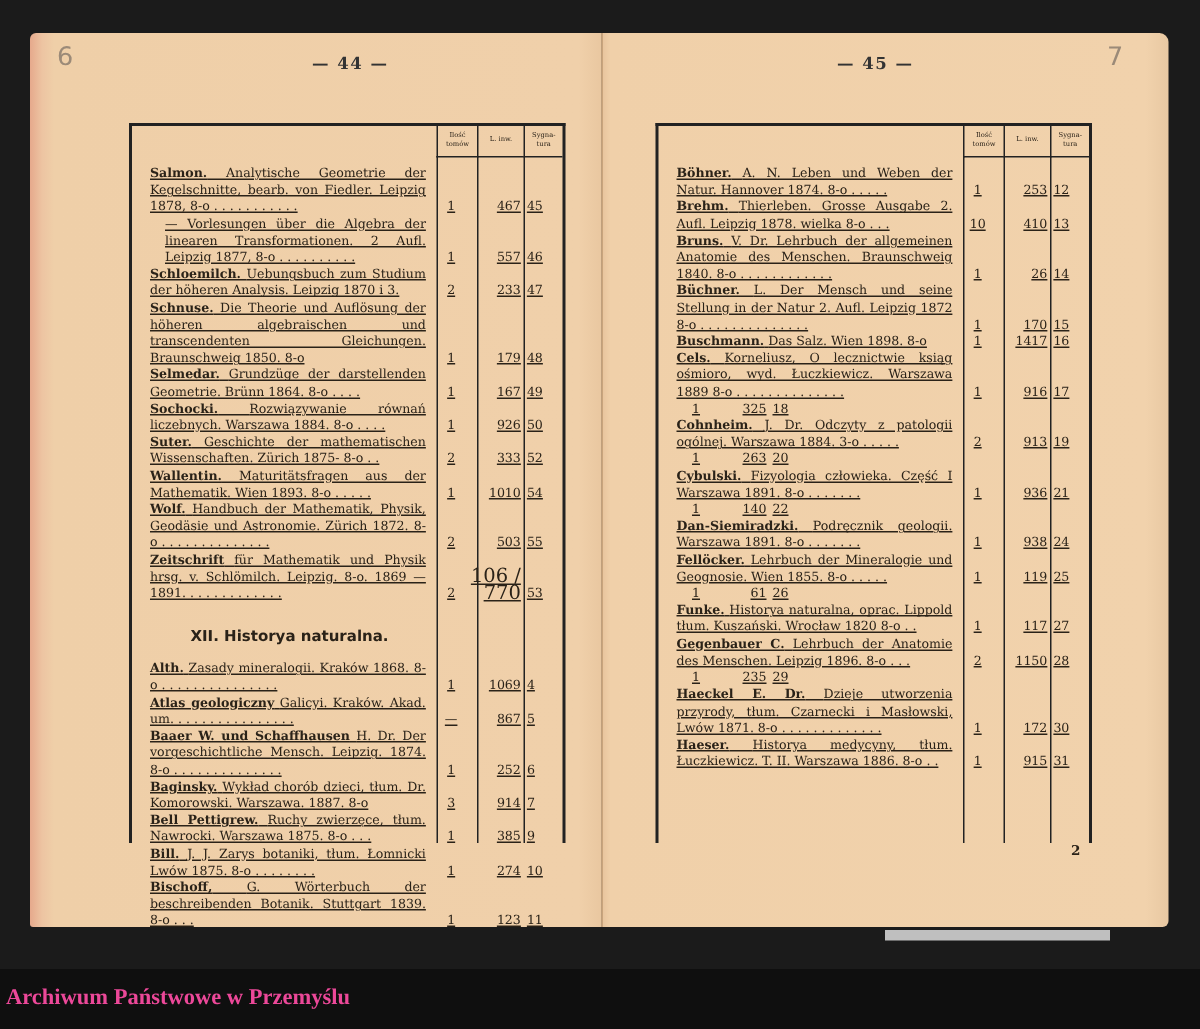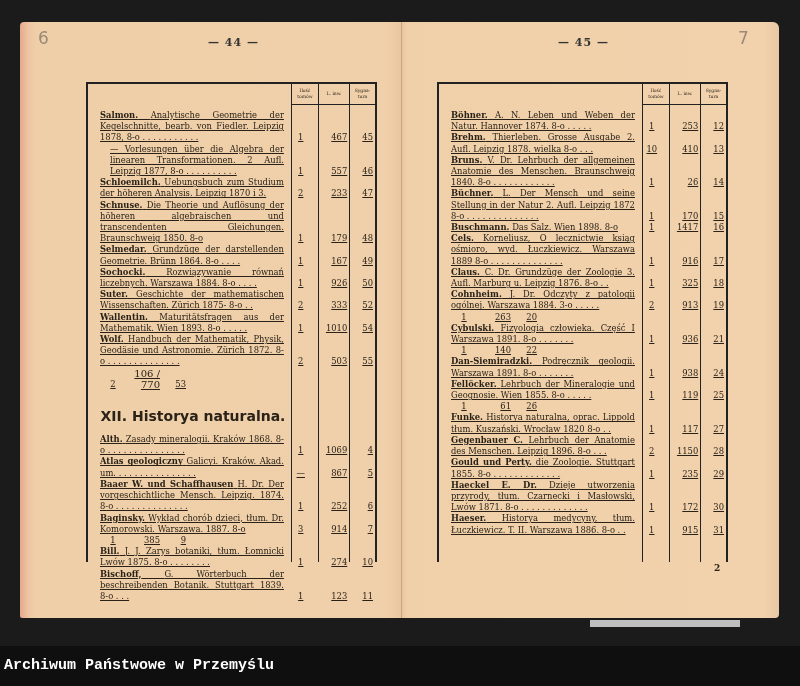--- a/index.html
+++ b/index.html
@@ -24,27 +24,27 @@
   .tbl.r { left:437px; width:287px; height:478px; }
   .colhead { position:absolute; top:0; height:20px; border-left:1.5px solid #222; border-bottom:1.5px solid #222;
     font-size:4.5px; line-height:6px; text-align:center; display:flex; align-items:center; justify-content:center; }
   .colline { position:absolute; top:20px; bottom:0; width:0; border-left:1.5px solid #222; }
   .rows { position:absolute; left:12px; top:26px; width:273px; }
   .row { display:flex; font-size:8.4px; line-height:11.2px;text-decoration:underline; }
   .row .txt { width:186px; padding-right:4px; text-align:justify; }
   .row .txt b { font-family:"DejaVu Serif", serif; font-weight:bold; }
   .row .n { width:26px; text-align:center; align-self:flex-end; }
   .row .inv { width:34px; text-align:right; align-self:flex-end; padding-right:4px; }
-  .row .sig { width:22px; text-align:right; align-self:flex-end; }
+  .row .sig { width:22px; text-align:left; align-self:flex-end; }
   .indent { display:block; padding-left:10px; }
-  .section { font-family:"DejaVu Sans", sans-serif; font-weight:bold; font-size:14px; text-align:center;
+  .section { font-family:"DejaVu Sans", sans-serif; font-weight:bold; font-size:10px; text-align:center;
     width:186px; margin:18px 0 10px 0; }
   .footer-num { position:absolute; left:714px; top:563px; font-size:9px; font-weight:bold; }
-  .caption { position:absolute; left:4px; top:657px; font-family:Liberation Mono, monospace;
-    font-weight:bold; font-size:15px; color:#ffffff; }
+  .caption { position:absolute; left:4px; top:657px; font-family:Liberation Serif, serif;
+    font-weight:bold; font-size:15px; color:#ec4899; }
 </style>
 </head>
 <body>
 
 <div class="scan"></div>
 <div class="page left"></div>
 <div class="page right"></div>
 <div class="spine"></div>
 <div class="tab-strip"></div>
 
@@ -113,22 +113,23 @@
         <div class="inv">1010</div>
         <div class="sig">54</div>
       </div>
     <div class="row">
         <div class="txt"><b>Wolf.</b> <span>Handbuch der Mathematik, Physik, Geodäsie und Astronomie. Zürich 1872. 8-o . . . . . . . . . . . . . .</span></div>
         <div class="n">2</div>
         <div class="inv">503</div>
         <div class="sig">55</div>
       </div>
     <div class="row">
-        <div class="n">2</div>
-        <div class="inv" style="font-size:10px;">106 / 770</div>
+        <div class="txt"><b>Zeitschrift</b> <span>für Mathematik und Physik hrsg. v. Schlömilch. Leipzig. 8-o. 1869 — 1891. . . . . . . . . . . . .</span></div>
+        <div class="n">2</div>
+        <div class="inv" style="font-size:13px;">106 / 770</div>
         <div class="sig">53</div>
       </div>
 
     <div class="section">XII. Historya naturalna.</div>
 
     <div class="row">
         <div class="txt"><b>Alth.</b> <span>Zasady mineralogii. Kraków 1868. 8-o . . . . . . . . . . . . . . .</span></div>
         <div class="n">1</div>
         <div class="inv">1069</div>
         <div class="sig">4</div>
@@ -145,20 +146,21 @@
         <div class="inv">252</div>
         <div class="sig">6</div>
       </div>
     <div class="row">
         <div class="txt"><b>Baginsky.</b> <span>Wykład chorób dzieci, tłum. Dr. Komorowski. Warszawa. 1887. 8-o</span></div>
         <div class="n">3</div>
         <div class="inv">914</div>
         <div class="sig">7</div>
       </div>
     <div class="row">
+        <div class="txt"><b>Bell Pettigrew.</b> <span>Ruchy zwierzęce, tłum. Nawrocki. Warszawa 1875. 8-o . . .</span></div>
         <div class="n">1</div>
         <div class="inv">385</div>
         <div class="sig">9</div>
       </div>
     <div class="row">
         <div class="txt"><b>Bill.</b> <span>J. J. Zarys botaniki, tłum. Łomnicki Lwów 1875. 8-o . . . . . . . .</span></div>
         <div class="n">1</div>
         <div class="inv">274</div>
         <div class="sig">10</div>
       </div>
@@ -210,21 +212,20 @@
         <div class="inv">1417</div>
         <div class="sig">16</div>
       </div>
     <div class="row">
         <div class="txt"><b>Cels.</b> <span>Korneliusz, O lecznictwie ksiąg ośmioro, wyd. Łuczkiewicz. Warszawa 1889 8-o . . . . . . . . . . . . . .</span></div>
         <div class="n">1</div>
         <div class="inv">916</div>
         <div class="sig">17</div>
       </div>
     <div class="row">
-        <div class="txt"><b>Claus.</b> <span>C. Dr. Grundzüge der Zoologie 3. Aufl. Marburg u. Leipzig 1876. 8-o . .</span></div>
         <div class="n">1</div>
         <div class="inv">325</div>
         <div class="sig">18</div>
       </div>
     <div class="row">
         <div class="txt"><b>Cohnheim.</b> <span>J. Dr. Odczyty z patologii ogólnej. Warszawa 1884. 3-o . . . . .</span></div>
         <div class="n">2</div>
         <div class="inv">913</div>
         <div class="sig">19</div>
       </div>
@@ -267,21 +268,20 @@
         <div class="inv">117</div>
         <div class="sig">27</div>
       </div>
     <div class="row">
         <div class="txt"><b>Gegenbauer C.</b> <span>Lehrbuch der Anatomie des Menschen. Leipzig 1896. 8-o . . .</span></div>
         <div class="n">2</div>
         <div class="inv">1150</div>
         <div class="sig">28</div>
       </div>
     <div class="row">
-        <div class="txt"><b>Gould und Perty.</b> <span>die Zoologie. Stuttgart 1855. 8-o . . . . . . . . . . . . .</span></div>
         <div class="n">1</div>
         <div class="inv">235</div>
         <div class="sig">29</div>
       </div>
     <div class="row">
         <div class="txt"><b>Haeckel E. Dr.</b> <span>Dzieje utworzenia przyrody, tłum. Czarnecki i Masłowski, Lwów 1871. 8-o . . . . . . . . . . . . .</span></div>
         <div class="n">1</div>
         <div class="inv">172</div>
         <div class="sig">30</div>
       </div>

